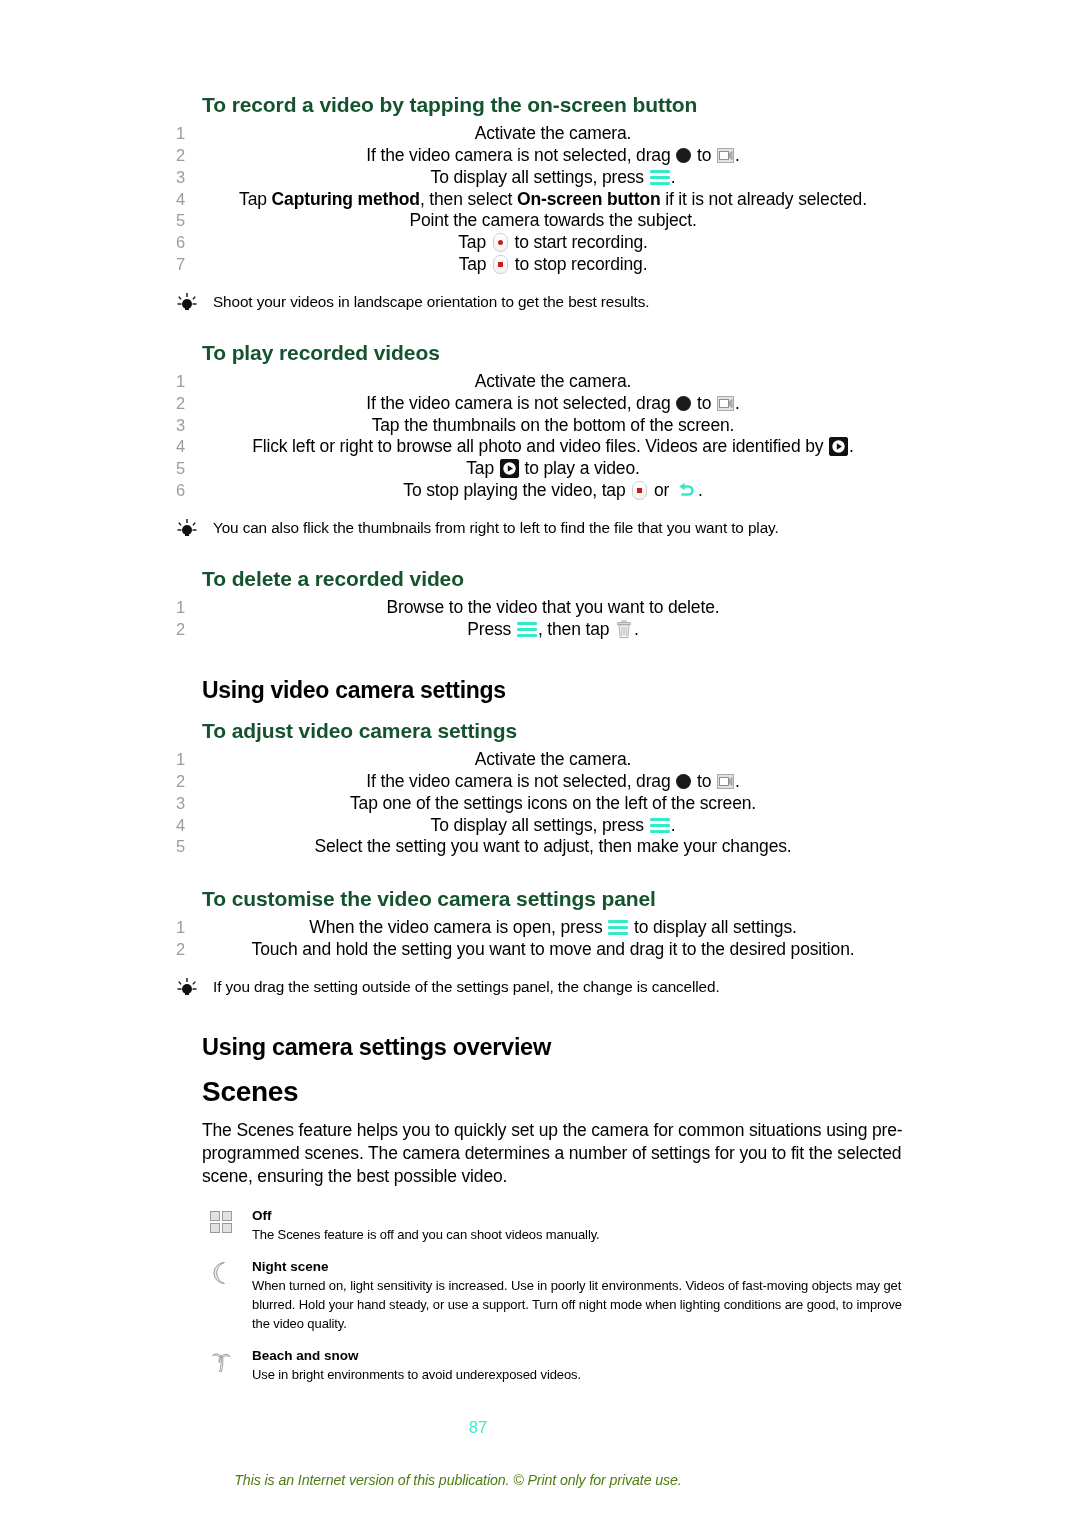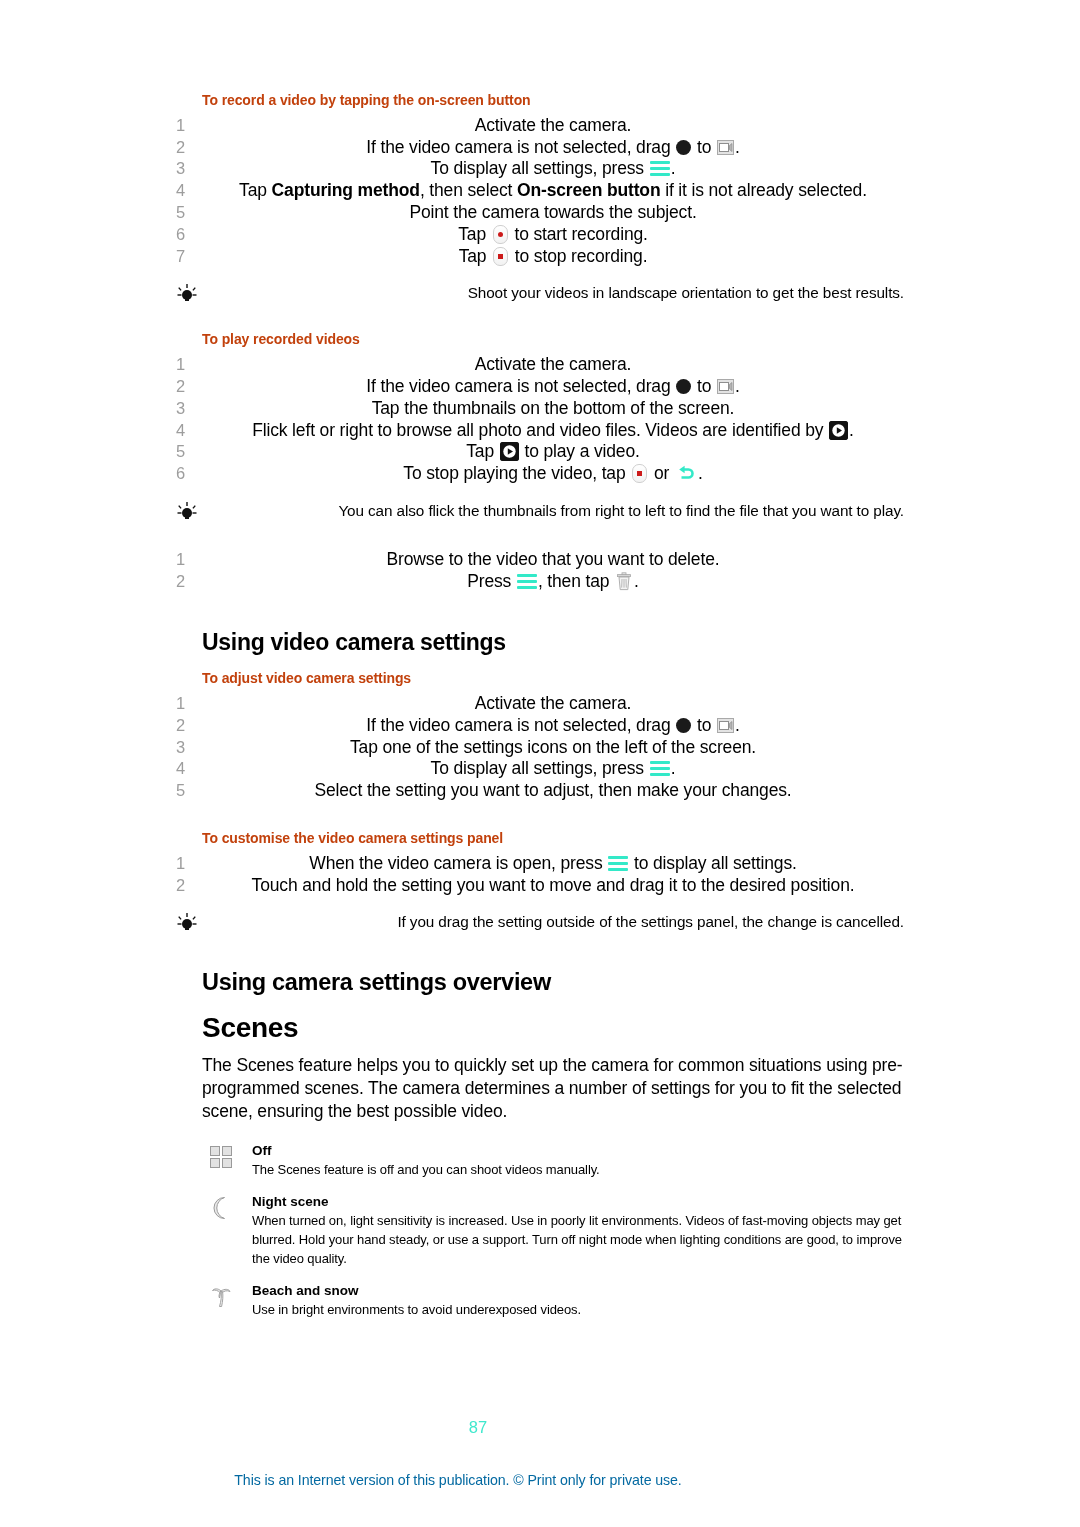--- a/index.html
+++ b/index.html
@@ -25,22 +25,22 @@
   }
   .content {
     position: absolute;
     left: 176px;
     top: 92px;
     width: 728px;
   }
 
   
   h3.proc-title {
-    color: #c2410c;
-    font-size: 14px;
+    color: #14532d;
+    font-size: 21px;
     font-weight: bold;
     margin: 0 0 6px 26px;
     letter-spacing: -0.1px;
     line-height: 1.2;
   }
   h2.sec-title {
     font-size: 23px;
     font-weight: bold;
     margin: 0 0 14px 26px;
     letter-spacing: -0.3px;
@@ -85,21 +85,20 @@
   .b { font-weight: bold; }
 
   
   .tip {
     position: relative;
     padding-left: 37px;
     font-size: 15.3px;
     line-height: 20px;
     letter-spacing: -0.1px;
     margin: 16px 0 0 0;
-    text-align: right;
   }
   .tip .bulb {
     position: absolute;
     left: 0px;
     top: 0px;
     width: 22px;
     height: 22px;
   }
 
   
@@ -250,23 +249,24 @@
     color: #3fe8cd;
     font-size: 16.5px;
     font-weight: normal;
   }
   .footer-note {
     position: absolute;
     left: 0;
     top: 1472px;
     width: 916px;
     text-align: center;
-    color: #0369a1;
+    color: #4d7c0f;
     font-size: 14.2px;
     letter-spacing: -0.1px;
+    font-style: italic;
   }
   .gap-md { height: 28px; }
   .gap-lg { height: 36px; }
 </style>
 </head>
 <body>
 
 <div class="page">
   <div class="content">
 
@@ -331,20 +331,21 @@
             <rect x="1.5" y="11.3" width="4" height="1.4" fill="#111"></rect>
             <rect x="16.5" y="11.3" width="4" height="1.4" fill="#111"></rect>
             <rect x="3.2" y="4.2" width="1.4" height="3.6" fill="#111" transform="rotate(-40 3.9 6)"></rect>
             <rect x="17.4" y="4.2" width="1.4" height="3.6" fill="#111" transform="rotate(40 18.1 6)"></rect>
           </svg></span>
       <span>You can also flick the thumbnails from right to left to find the file that you want to play.</span>
     </div>
 
     <div class="gap-md"></div>
 
+    <h3 class="proc-title">To delete a recorded video</h3>
     <ol class="steps">
       <li><span>Browse to the video that you want to delete.</span></li>
       <li><span>Press </span><span class="ic ic-menu"><i></i><i></i><i></i></span><span>, then tap </span><span class="ic ic-trash"><svg width="16" height="19" viewBox="0 0 16 19">
               <rect x="1.5" y="2.6" width="13" height="2" fill="#d6d6d6" stroke="#a8a8a8" stroke-width="0.8"></rect>
               <rect x="6" y="0.8" width="4" height="1.8" fill="#e8e8e8" stroke="#a8a8a8" stroke-width="0.8"></rect>
               <path d="M3 5 L13 5 L11.8 17.6 L4.2 17.6 Z" fill="#f4f4f4" stroke="#a8a8a8" stroke-width="0.9"></path>
               <line x1="6" y1="7" x2="5.7" y2="15.6" stroke="#a8a8a8" stroke-width="0.8"></line>
               <line x1="8" y1="7" x2="8" y2="15.6" stroke="#a8a8a8" stroke-width="0.8"></line>
               <line x1="10" y1="7" x2="10.3" y2="15.6" stroke="#a8a8a8" stroke-width="0.8"></line>
             </svg></span><span>.</span></li>

